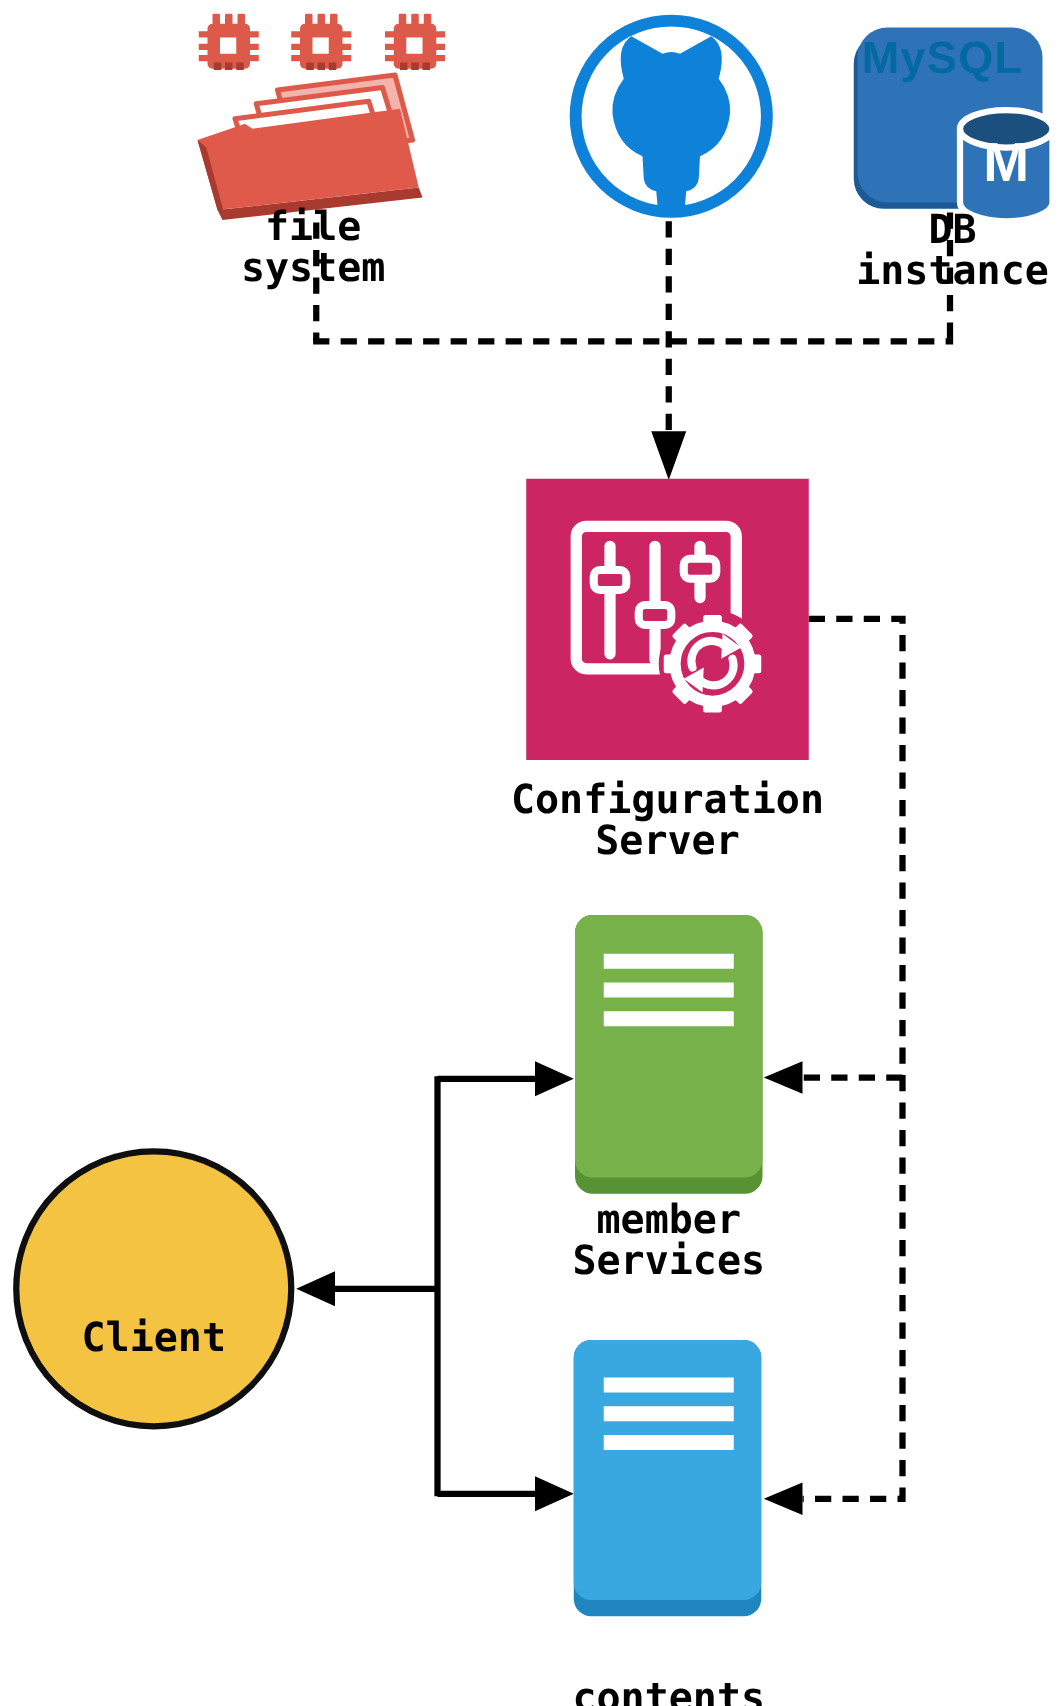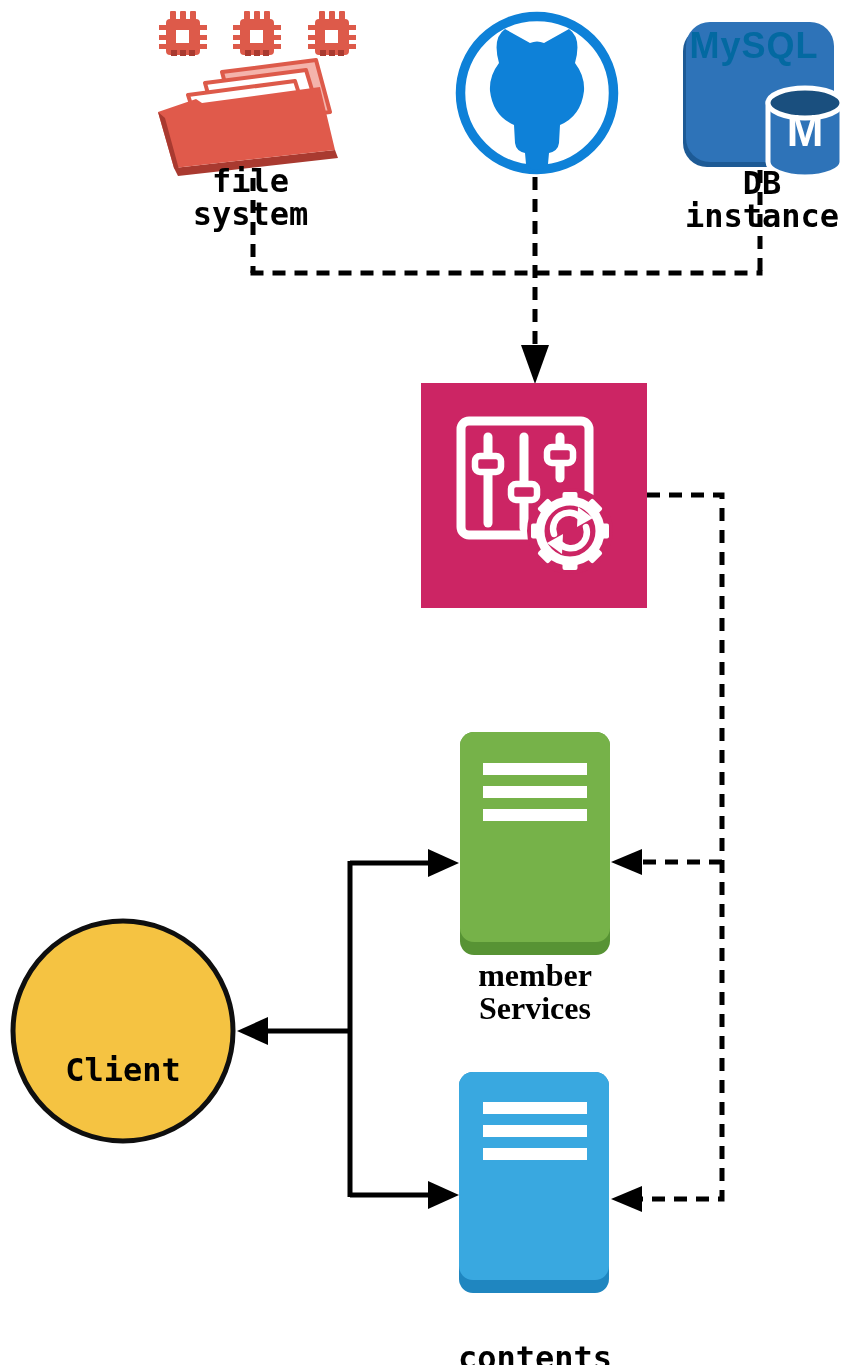--- a/index.html
+++ b/index.html
@@ -161,21 +161,23 @@
 
   <g>
     <circle cx="123" cy="1031" r="110" fill="#F5C342" stroke="#0F0F0F" stroke-width="5"></circle>
   </g>
 </svg>
 
 <div class="lbl" style="left:153px;top:165px;width:195px;text-align:center;">file
 system</div>
 <div class="lbl" style="left:622px;top:167px;width:280px;">DB
 instance</div>
-<div class="lbl" style="left:435px;top:959px;width:200px;font-family:Liberation Serif, serif;">member
+<div class="lbl" style="left:384px;top:623px;width:300px;">Configuration
+Server</div>
+<div class="lbl" style="left:435px;top:959px;width:200px;">member
 Services</div>
 <div class="lbl" style="left:435px;top:1296px;width:200px;margin-top:46px;">contents
 Services</div>
 <div class="lbl client-lbl">Client</div>
 
 <div class="mysql-logo">MySQL</div>
 <div class="mysql-m">M</div>
 
 </div>
 

